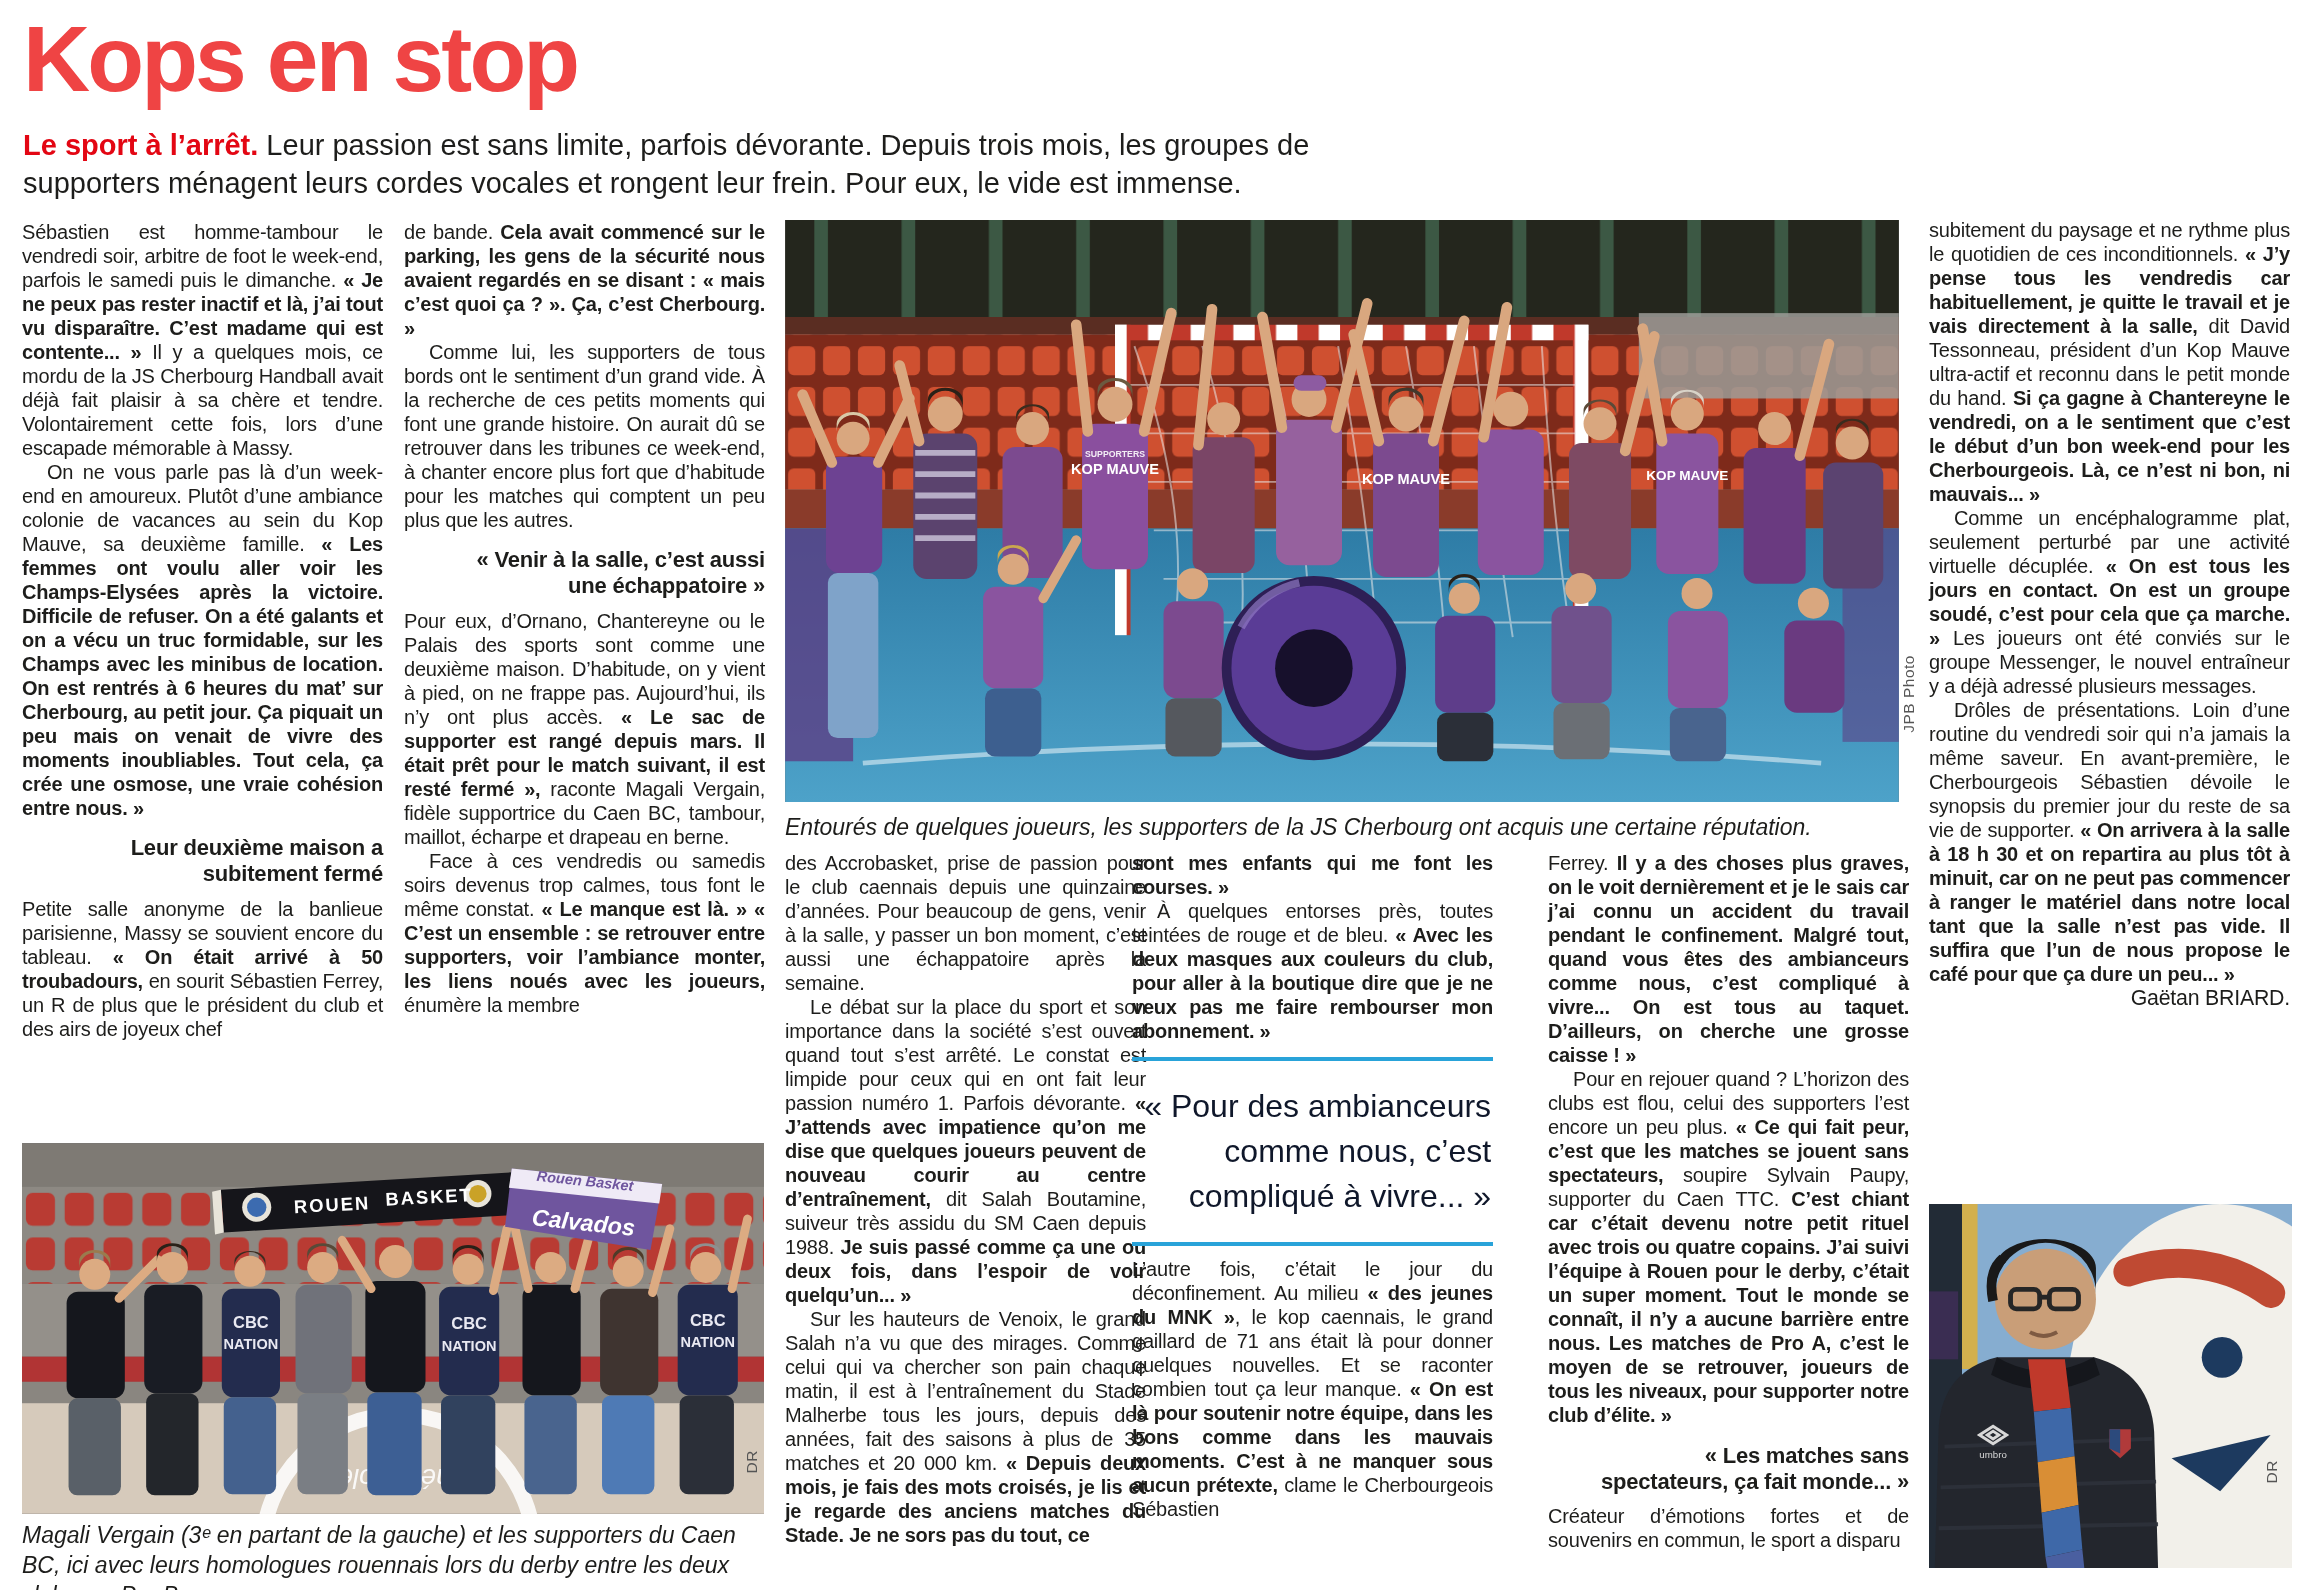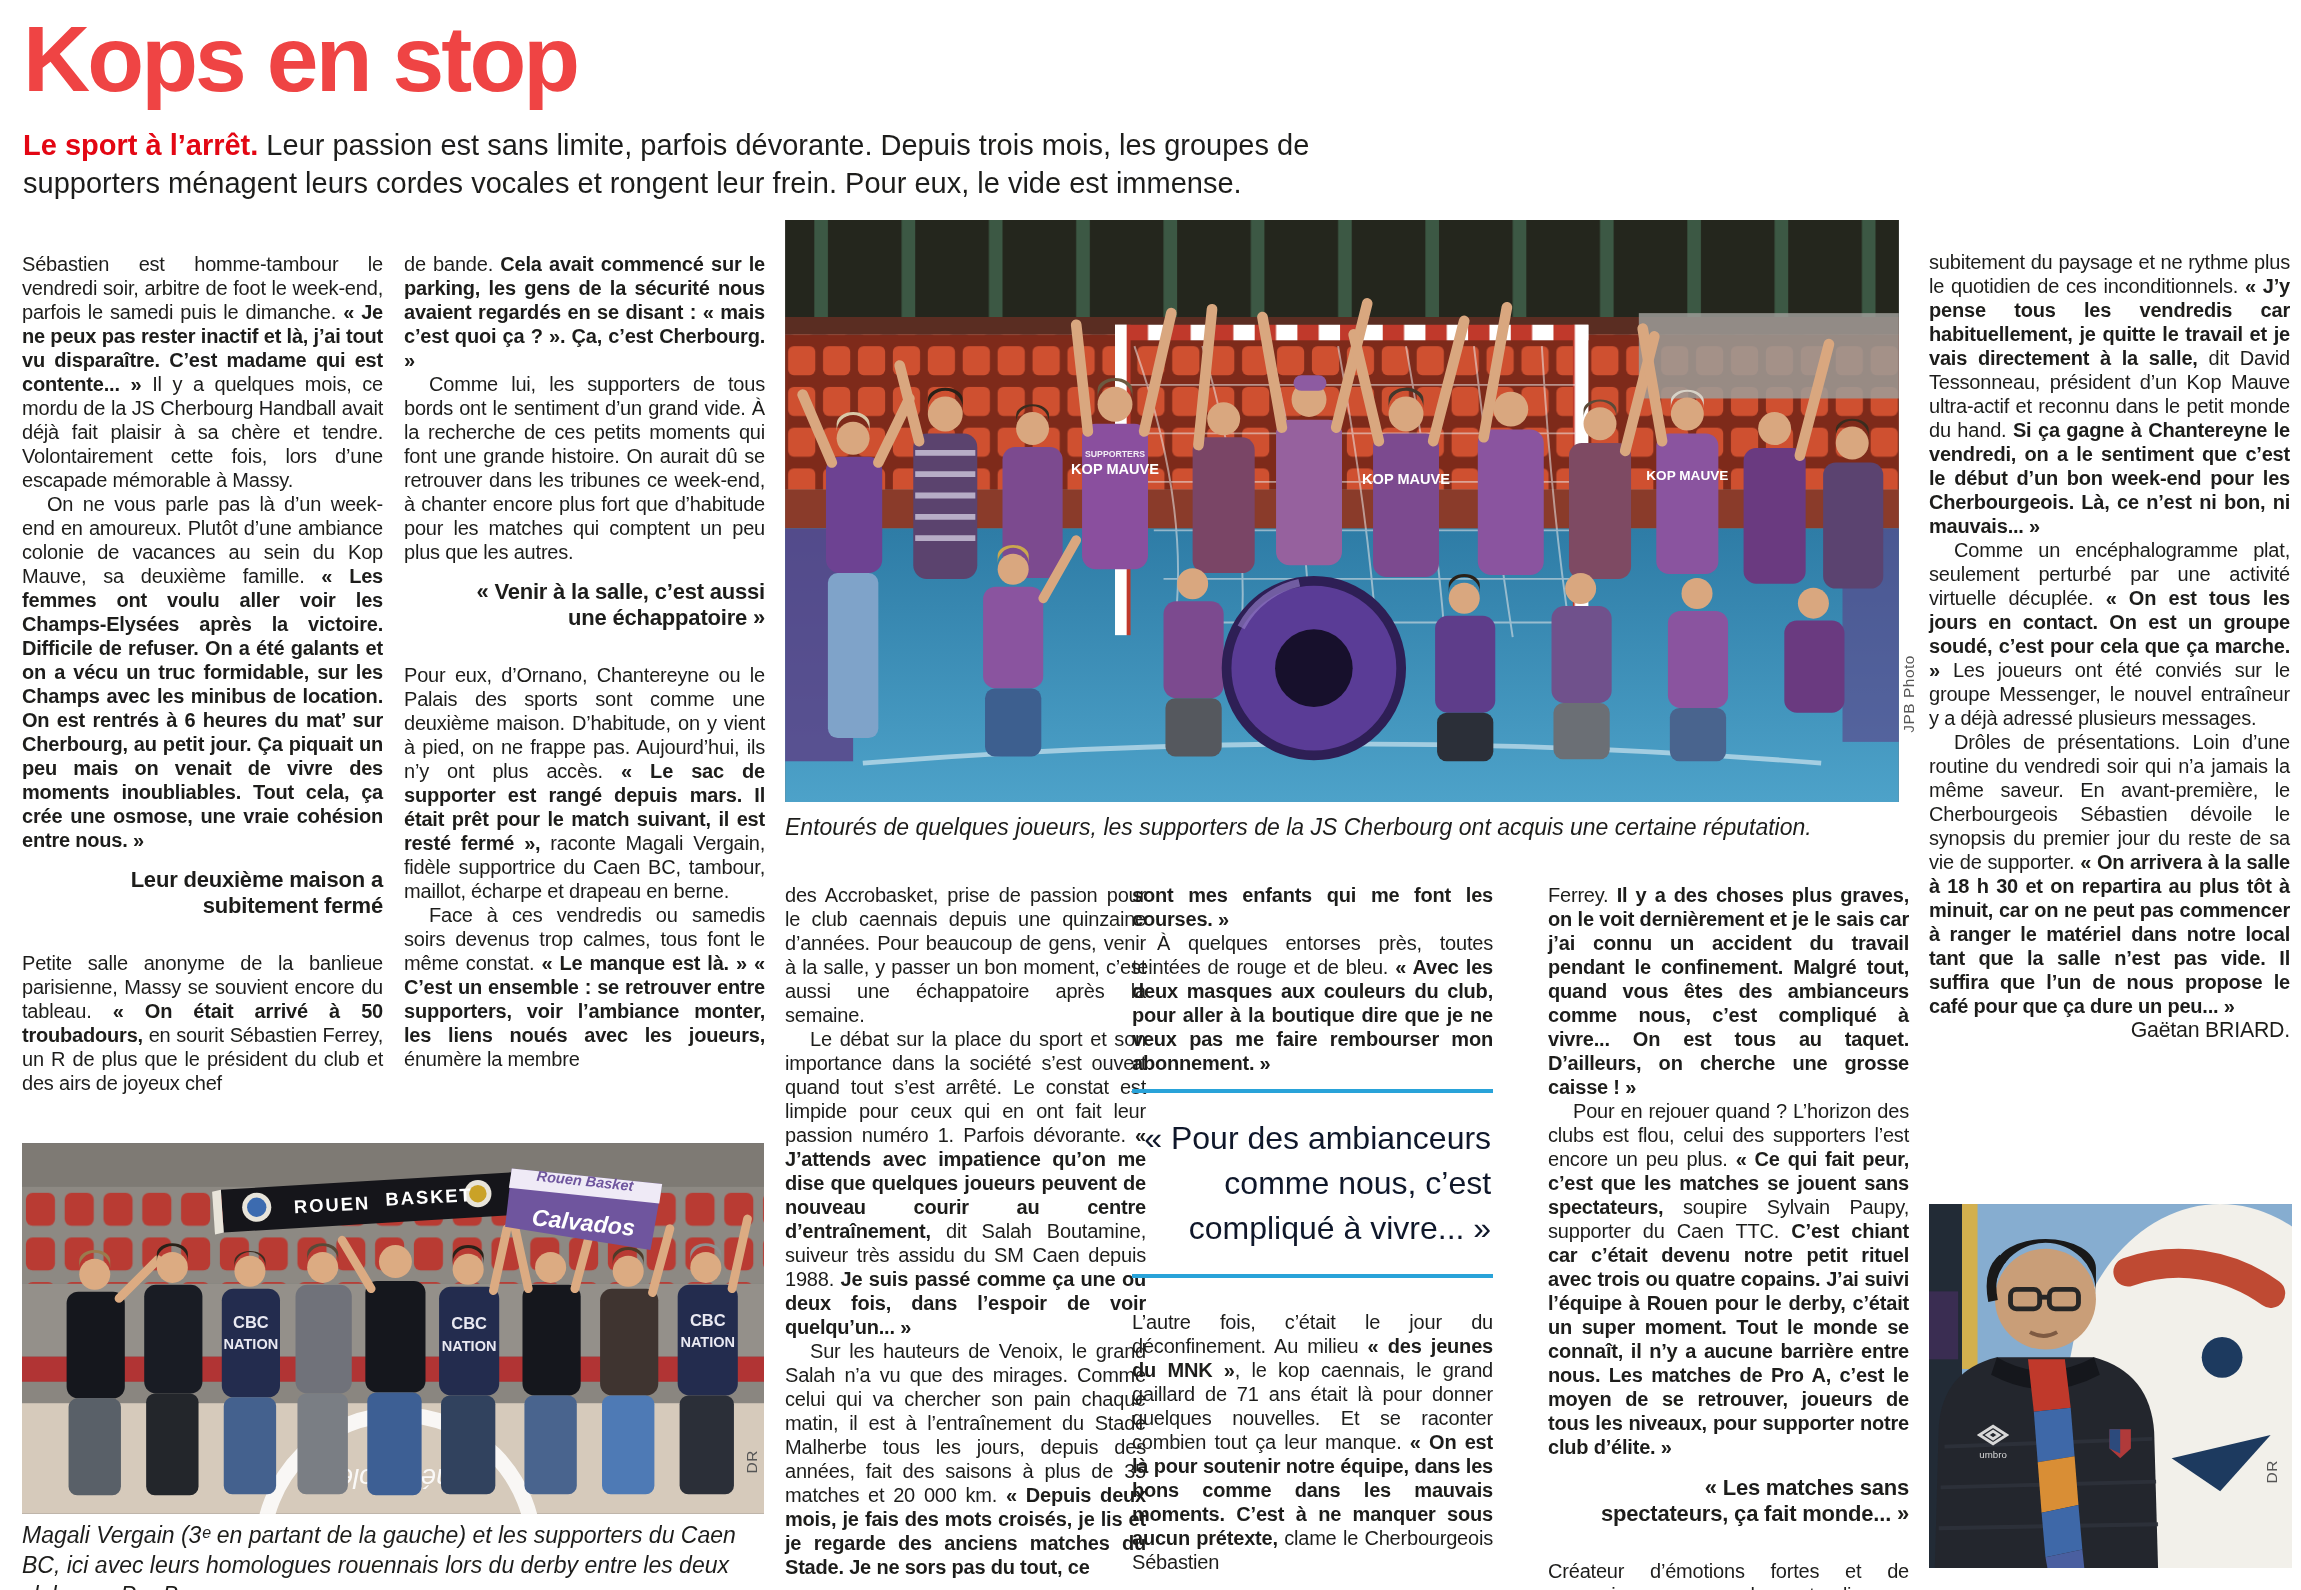--- a/index.html
+++ b/index.html
@@ -7,21 +7,21 @@
         font-family:"Liberation Sans",sans-serif;color:#1d1d1b;}
   .headline{position:absolute;left:23px;top:5.8px;font-size:93px;font-weight:bold;
             letter-spacing:-2.9px;margin:0;color:#ef4444;}
   .lead{position:absolute;left:23px;top:126px;width:1378px;font-size:29px;line-height:38px;margin:0;}
   .lead .kicker{color:#e30613;font-weight:bold;}
   .body{position:absolute;left:0;top:218px;width:2302px;height:1372px;}
   .col{position:absolute;width:361px;font-size:20px;line-height:24px;
        text-align:justify;letter-spacing:-0.2px;hyphens:auto;}
   .col p{margin:0;}
   .para{text-indent:25px;}
-  .para.noindent{text-indent:0;margin-top:32px;}
+  .para.noindent{text-indent:0;}
   .subhead{font-size:22px;line-height:26px;font-weight:bold;text-align:right;
            padding-left:37px;margin:15.5px 0 9.7px 0;text-indent:0;}
   .pullquote{border-top:4.9px solid #29a3d9;border-bottom:4.9px solid #29a3d9;
              text-align:right;font-size:32px;line-height:45px;color:#0f172a;
              padding:23px 1.9px;margin:13.6px 0 11.6px 0;letter-spacing:0;}
   .byline{text-align:right;font-size:21.3px;margin-top:15.5px;text-indent:0;}
   .photo{position:absolute;overflow:hidden;background:#777;}
   .photo svg{display:block;}
   .caption{position:absolute;font-style:italic;font-size:23px;line-height:30px;color:#1d1d1b;}
   .credit{position:absolute;font-size:15.5px;color:#555;writing-mode:vertical-rl;

